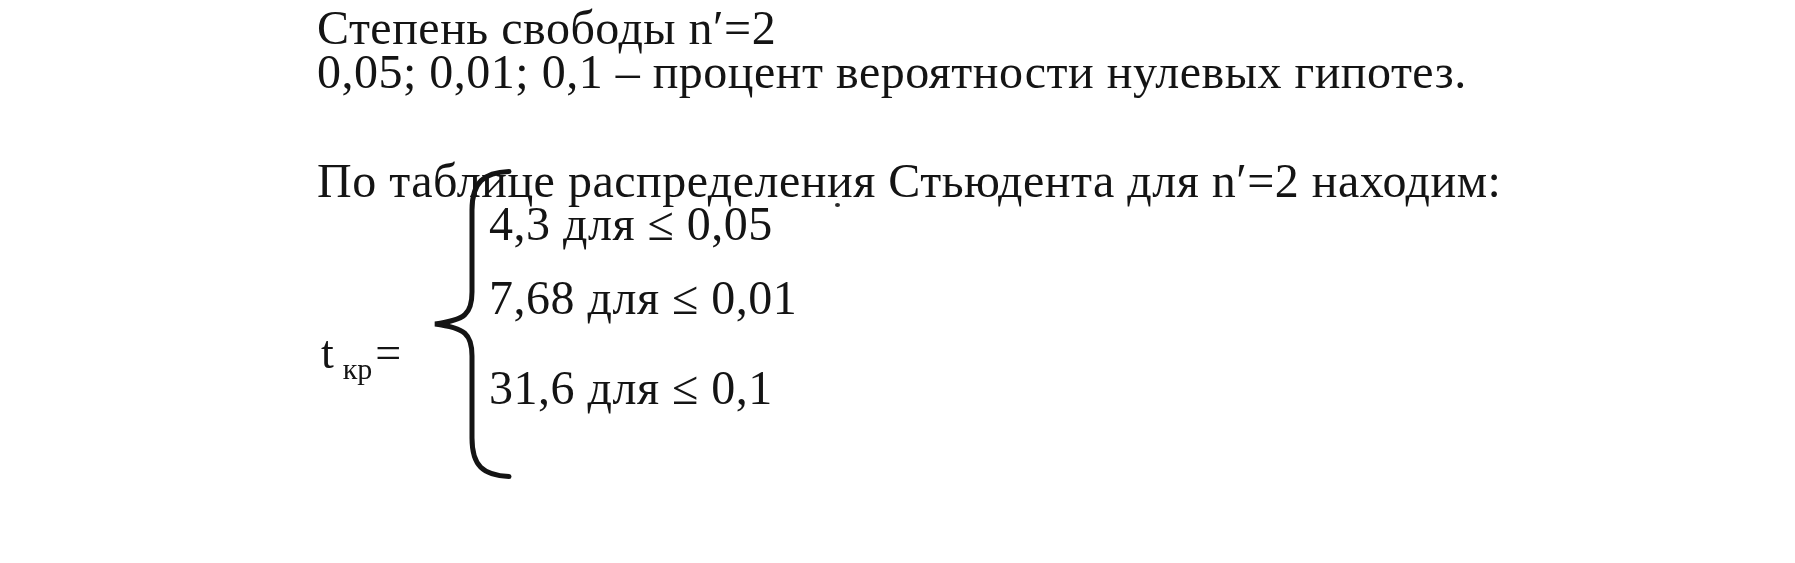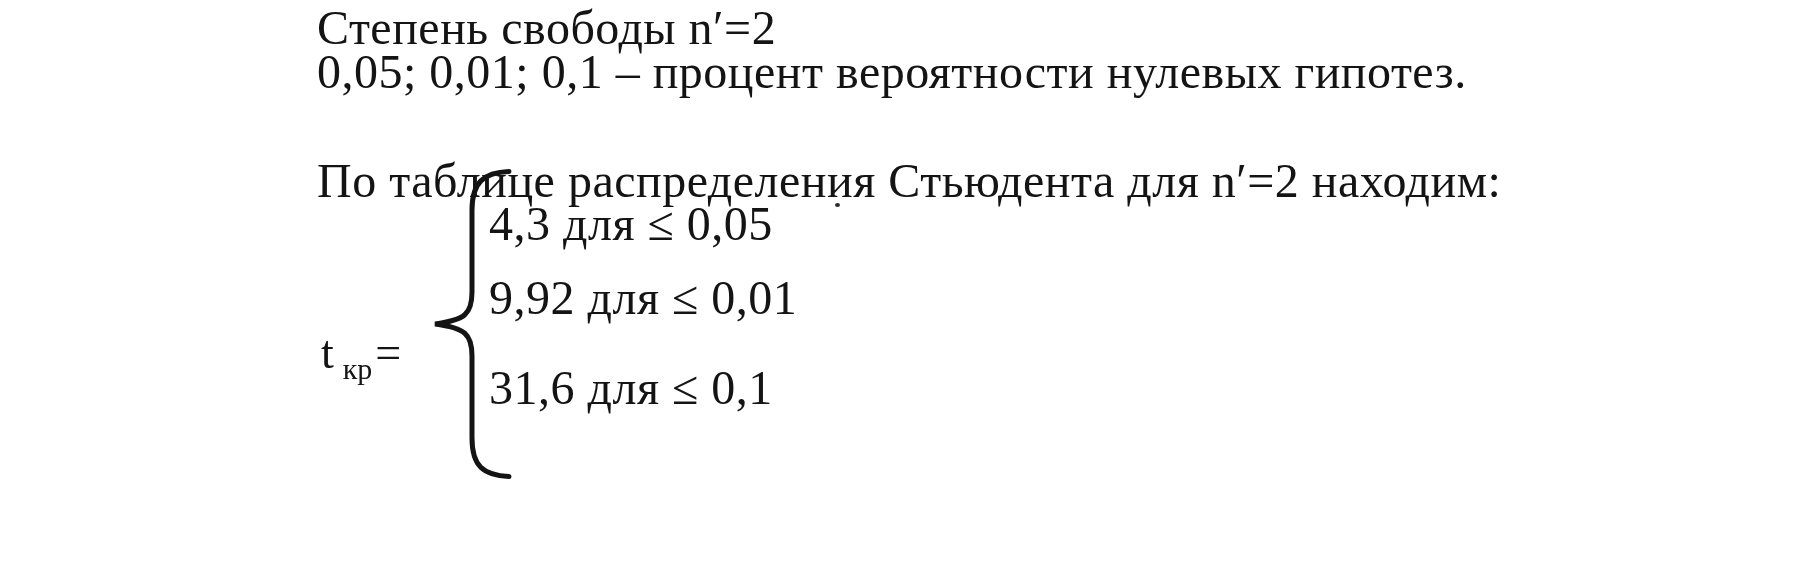--- a/index.html
+++ b/index.html
@@ -101,20 +101,20 @@
       <path d="M 81 3.5
                C 56 4.5, 44 14, 44 42
                L 44 124
                C 44 146, 37 152, 7 156
                C 37 160, 44 166, 44 188
                L 44 270
                C 44 298, 55 307, 81 308.5" fill="none" stroke="#141414" stroke-width="5" stroke-linecap="round"></path>
     </svg>
 
     <p class="case c1">4,3 для ≤ 0,05</p>
-    <p class="case c2">9,92 для ≤ 0,01</p>
+    <p class="case c2">7,68 для ≤ 0,01</p>
     <p class="case c3">31,6 для ≤ 0,1</p>
 
   </div>
 
   <div class="speck"></div>
 
 </div>
 
 </body></html>

